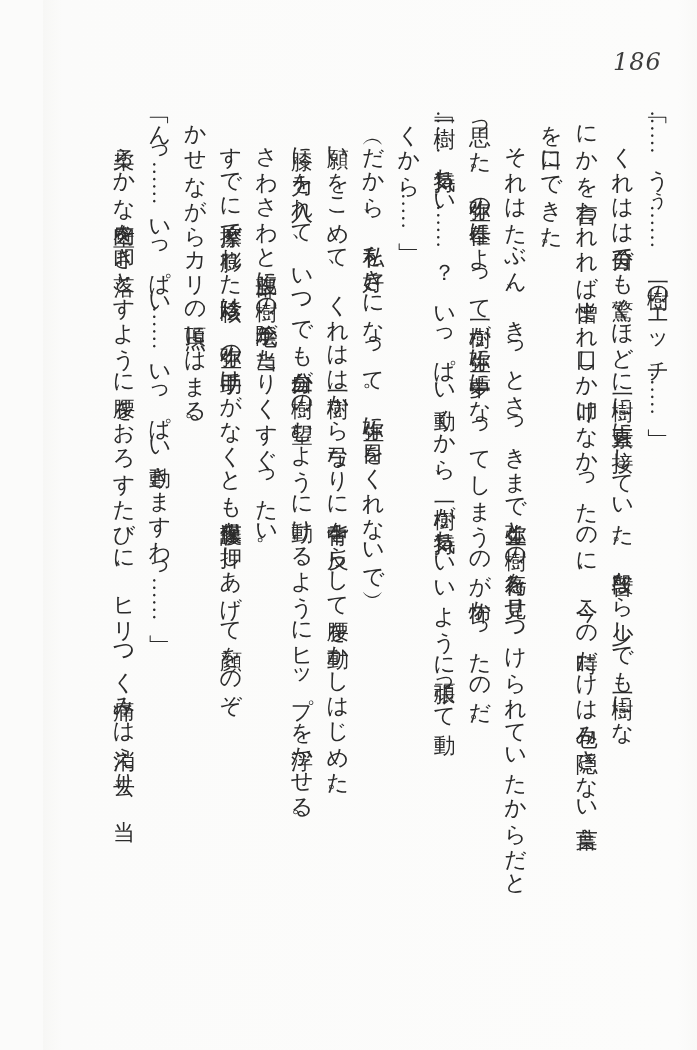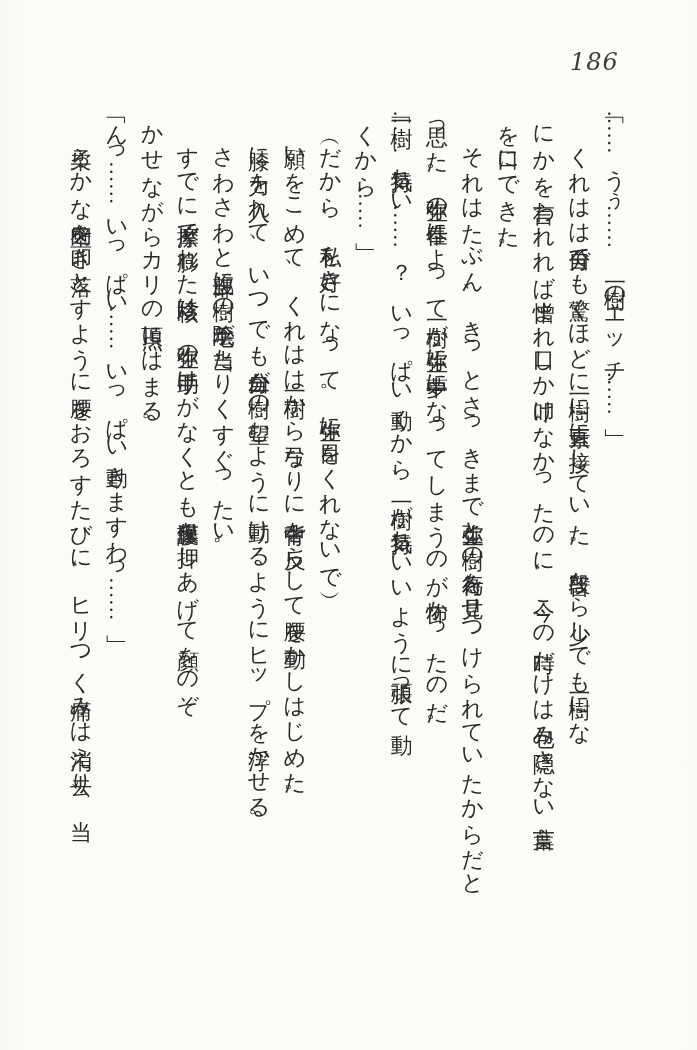--- a/index.html
+++ b/index.html
@@ -11,20 +11,21 @@
     height: 1050px;
     background: #fbfbfa;
     overflow: hidden;
     position: relative;
     font-family: "Liberation Serif", "DejaVu Serif", serif;
   }
   .page {
     position: absolute;
     inset: 0;
     background: linear-gradient(90deg, #f7f7f5 0%, #fbfbfa 3%, #fcfcfb 97%, #f9f9f7 100%);
+    margin-left: 43px;
   }
   .page-number {
     position: absolute;
     top: 48px;
     left: 570px;
     width: 44px;
     font-family: "DejaVu Serif", serif;
     font-style: italic;
     font-size: 24px;
     color: #3d3d3d;

